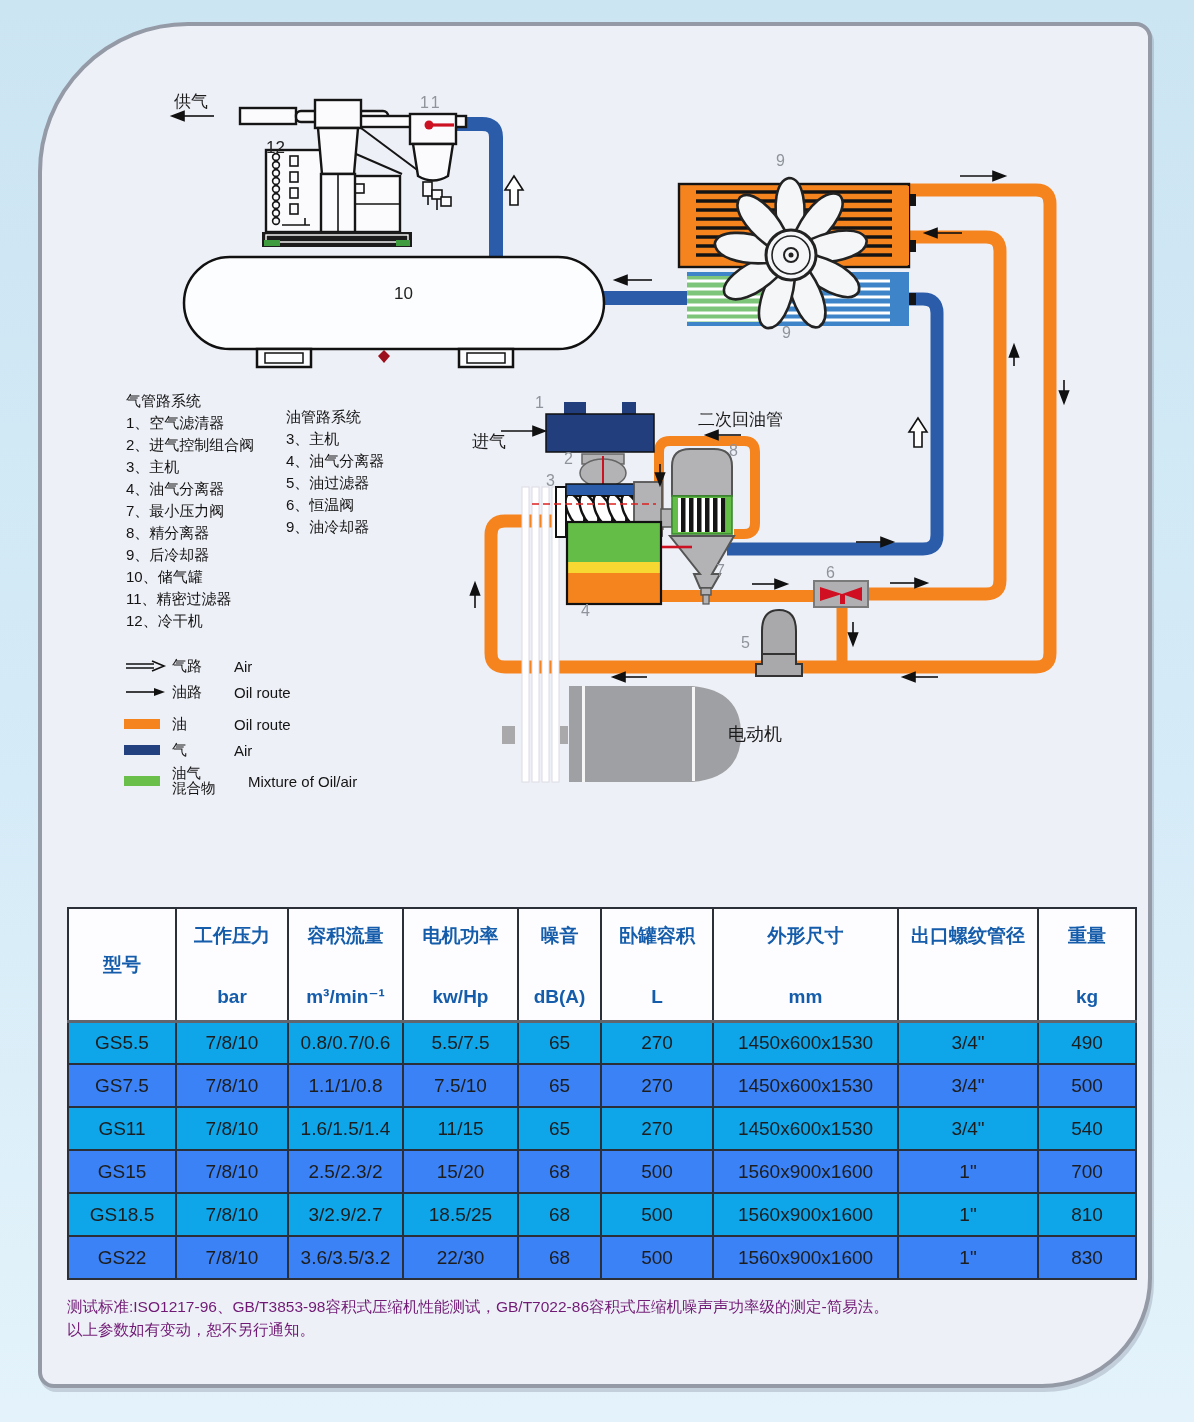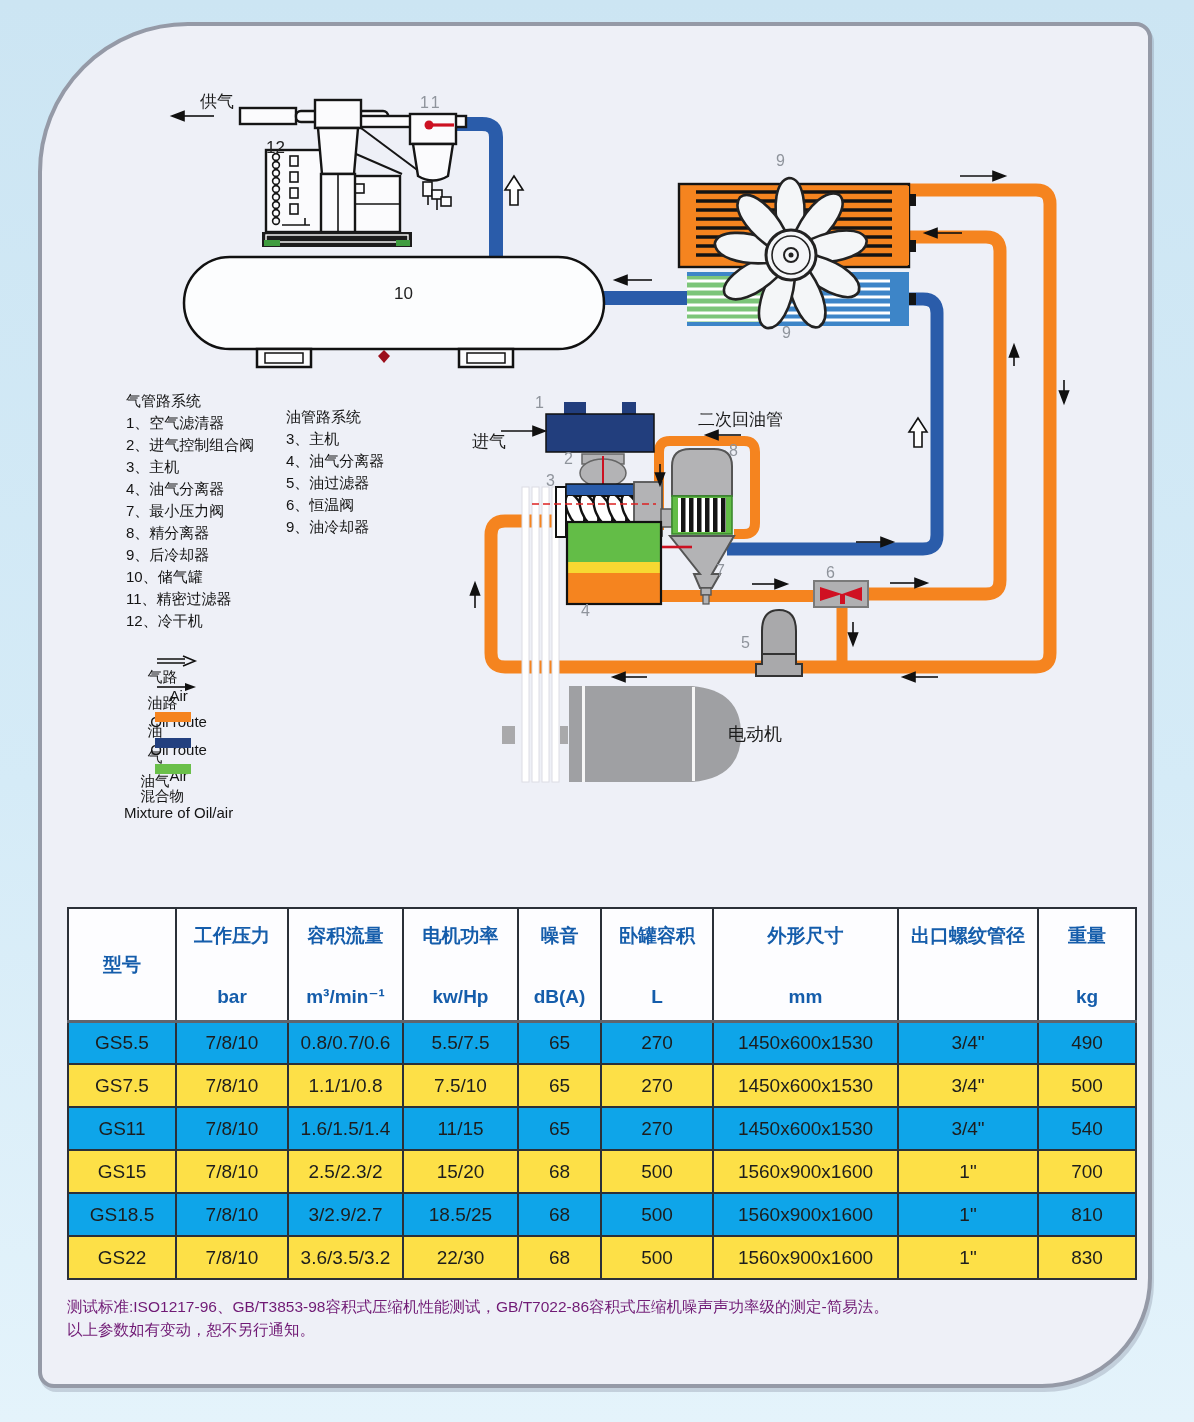--- a/index.html
+++ b/index.html
@@ -20,40 +20,40 @@
   
   .dlabel { position:absolute; color:#1c1c1c; font-size:17px; white-space:nowrap; }
   .marker { position:absolute; color:#8f949c; font-size:16px; white-space:nowrap; }
   .marker.dark { color:#222; font-size:17px; }
   
   .parts { position:absolute; font-size:15px; color:#141414; line-height:22px; }
   .parts .ptitle { font-weight:normal; }
   .parts ul { list-style:none; }
   
   .legend { position:absolute; left:120px; top:650px; }
-  .lrow { display:flex; align-items:center; height:24px; margin-bottom:2px; font-size:15px; color:#141414;flex-direction:column; }
+  .lrow { display:flex; align-items:center; height:24px; margin-bottom:2px; font-size:15px; color:#141414; }
   .lrow .sym { width:48px; display:flex; align-items:center; }
   .lrow .zh { width:62px; }
   .lrow.mix { height:34px; }
   .lrow .zh2 { width:76px; line-height:15px; font-size:14.5px; }
   .bar { width:36px; height:10px; display:inline-block; }
   
   .spec-wrap { position:absolute; left:63px; top:903px; }
   table.spec { border-collapse:collapse; table-layout:fixed; width:1068px; background:#fff; }
   table.spec th, table.spec td {
     border:2px solid #2b3038; text-align:center; vertical-align:middle;
     font-size:19px; color:#1d1d1d; overflow:hidden;
   }
   table.spec thead th {
     height:113px; color:#155dab; font-weight:bold; background:#fdfdff;
     border-bottom:3px solid #60656e; padding:14px 0 12px 0;
   }
   table.spec thead .hc { height:100%; display:flex; flex-direction:column; justify-content:space-between; align-items:center; }
   table.spec thead .hc .one { margin:auto; }
-  table.spec td { height:43px; font-weight:normal; background:#fde047; }
+  table.spec td { height:43px; font-weight:normal; background:#3b82f6; }
   table.spec tr.alt td { background:#0ea5e9; }
   .footer { position:absolute; left:63px; top:1291px; font-size:15.5px; color:#701a75; line-height:23px; }
 </style>
 </head>
 <body>
 
 <div class="card">
 
   <svg class="abs" style="left:-38px; top:-22px;" width="1194" height="830" viewBox="0 0 1194 830">
     <defs>
@@ -337,21 +337,21 @@
         </g>
       <g>
           <line x1="471" y1="604" x2="471" y2="588"></line>
           <polygon points="471,579 466.5,591 475.5,591"></polygon>
         </g>
       <path d="M510,172 l-9,14 h5 v15 h8 v-15 h5 Z" fill="#fefefe" stroke="#111" stroke-width="1.6"></path>
       <path d="M914,414 l-9,14 h5 v15 h8 v-15 h5 Z" fill="#fefefe" stroke="#111" stroke-width="1.6"></path>
     </g>
   </svg>
 
-  <span class="dlabel" style="left:132px;top:64px;margin-left:26px;">供气</span>
+  <span class="dlabel" style="left:132px;top:64px;">供气</span>
   <span class="dlabel" style="left:430px;top:404px;">进气</span>
   <span class="dlabel" style="left:656px;top:382px;text-align:center;">二次回油管</span>
   <span class="dlabel" style="left:686px;top:696px;font-size:18px;">电动机</span>
 
   <span class="marker" style="left:493px;top:368px;">1</span>
   <span class="marker" style="left:522px;top:424px;">2</span>
   <span class="marker" style="left:504px;top:446px;">3</span>
   <span class="marker" style="left:539px;top:576px;">4</span>
   <span class="marker" style="left:699px;top:608px;">5</span>
   <span class="marker" style="left:784px;top:538px;">6</span>

